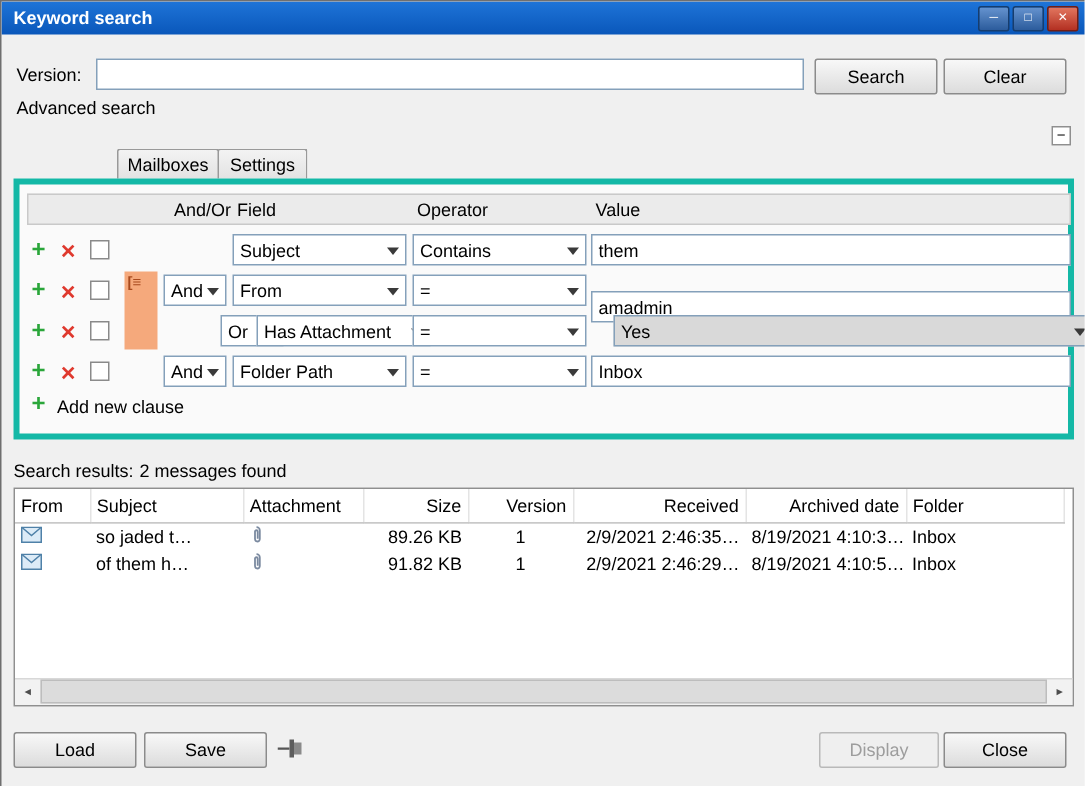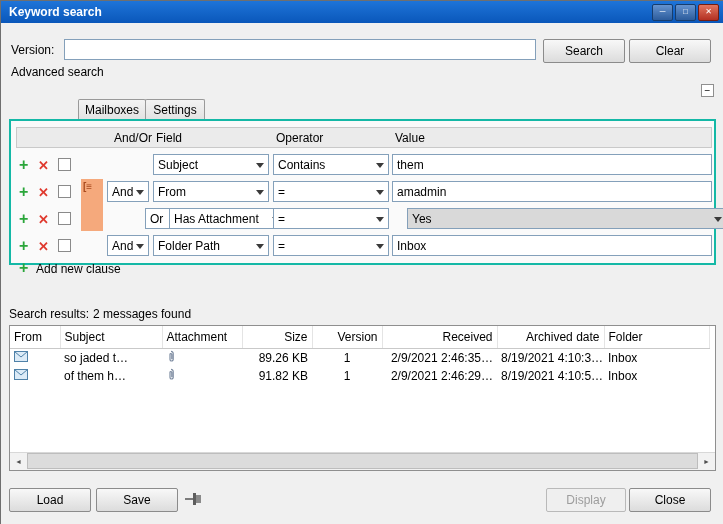--- a/index.html
+++ b/index.html
@@ -13,21 +13,21 @@
   .wbtn.red{background:linear-gradient(#e2765f,#b33022);border:1px solid #731d12;}
   .lbl{position:absolute;white-space:nowrap;}
   .btn{position:absolute;height:22px;background:linear-gradient(#f8f8f8,#dcdcdc);border:1px solid #8b8b8b;border-radius:2px;display:flex;align-items:center;justify-content:center;white-space:nowrap;cursor:default;}
   .btn.disabled{color:#9d9d9d;background:#efefef;border-color:#b9b9b9;}
   .tin{position:absolute;height:21px;border:1px solid #84a0ba;background:#fff;font-family:"Liberation Sans",sans-serif;font-size:12px;padding:0 4px;box-sizing:border-box;}
   .combo{position:absolute;height:21px;border:1px solid #84a0ba;background:#fff;display:flex;align-items:center;padding:0 16px 0 4px;white-space:nowrap;box-sizing:border-box;}
   .combo .tri{position:absolute;right:4px;top:8px;width:0;height:0;border-left:4px solid transparent;border-right:4px solid transparent;border-top:5px solid #3a3a3a;}
   .combo.gray{background:#d9d9d9;}
   .tab{position:absolute;display:flex;align-items:center;justify-content:center;border:1px solid #999;border-bottom:none;border-radius:2px 2px 0 0;background:linear-gradient(#f3f3f3,#e2e2e2);z-index:1;}
   .tab.active{background:#fafafa;z-index:3;}
-  .panel{position:absolute;left:8px;top:118px;width:707px;height:146px;background:#fafafa;border:2px solid #14b8a6;z-index:2;box-sizing:border-box;}
+  .panel{position:absolute;left:8px;top:118px;width:707px;height:174px;background:#fafafa;border:4px solid #14b8a6;z-index:2;box-sizing:border-box;}
   .grid-head{position:absolute;left:5px;top:6px;width:696px;height:21px;background:#ebebeb;border:1px solid #c9c9c9;box-sizing:border-box;}
   .grid-head span{position:absolute;top:3px;}
   .clause-row{position:absolute;left:0;width:100%;height:27px;}
   .icon-plus{position:absolute;color:#2aa63a;font-weight:bold;font-size:16px;line-height:21px;top:3px;cursor:default;}
   .icon-x{position:absolute;color:#df392e;font-weight:bold;font-size:13px;line-height:21px;top:4px;cursor:default;}
   .cbox{position:absolute;width:13px;height:13px;background:#fff;border:1px solid #8a8a8a;top:7px;box-sizing:border-box;}
   .group-block{position:absolute;left:70px;top:58px;width:22px;height:52px;background:#f5a97c;}
   .group-block span{position:absolute;left:2px;top:2px;color:#a84a1e;font-size:10px;font-weight:bold;}
   .addrow-label{position:absolute;left:25px;top:141px;}
   .collapse-box{position:absolute;left:700px;top:83px;width:13px;height:13px;border:1px solid #8f8f8f;background:#fff;display:flex;align-items:center;justify-content:center;font-size:10px;line-height:1;box-sizing:border-box;}
@@ -115,21 +115,21 @@
           <span class="tri"></span>
       </div>
       <div class="combo" style="left:142px;top:3px;width:116px;">
         <span>From</span>
           <span class="tri"></span>
       </div>
       <div class="combo" style="left:262px;top:3px;width:116px;">
         <span>=</span>
           <span class="tri"></span>
       </div>
-      <input class="tin" style="left: 381px; top: 3px; width: 320px;" value="amadmin">
+      <input class="tin" style="left: 381px; top: 14px; width: 320px;" value="amadmin">
     </div>
 
     <div class="clause-row" style="top:84px;">
       <span class="icon-plus" style="left:8px;">+</span>
       <span class="icon-x" style="left:27px;">✕</span>
       <span class="cbox" style="left:47px;"></span>
       <div class="combo" style="left:96px;top:3px;width:42px;margin-left:38px;">
         <span>Or</span>
           <span class="tri"></span>
       </div>

